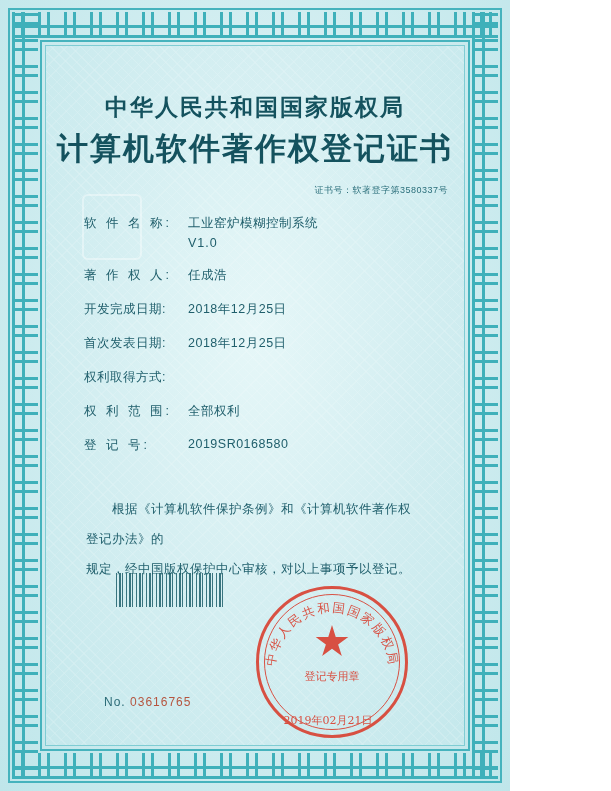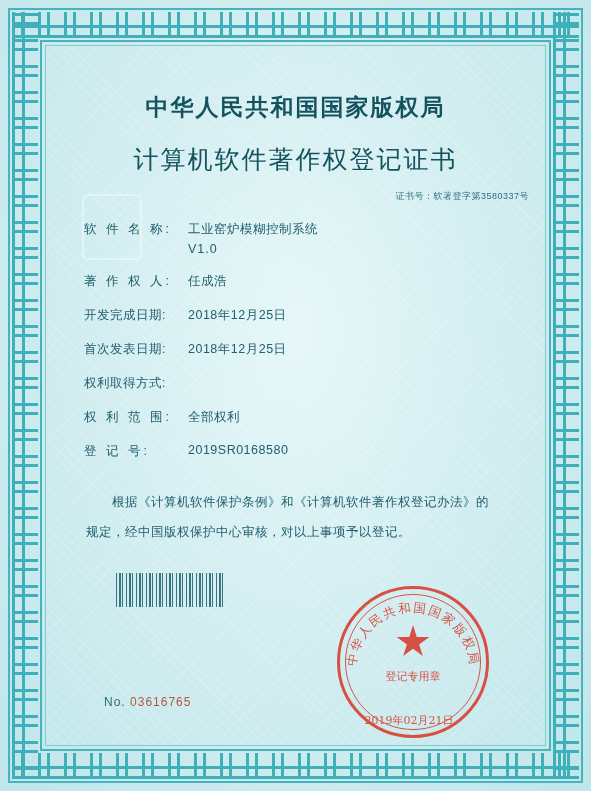--- a/index.html
+++ b/index.html
@@ -9,21 +9,21 @@
   }
   body {
     width: 611px;
     height: 791px;
     font-family: "Liberation Sans", sans-serif;
     overflow: hidden;
   }
 
   .certificate {
     position: relative;
-    width: 591px;
+    width: 510px;
     height: 791px;
     background: #cfeef0;
     background-image:
       radial-gradient(ellipse at 50% 42%, #e6f7f8 0%, #d3eef1 45%, #bfe6ea 100%);
     box-sizing: border-box;
   }
 
   
   .border-outer {
     position: absolute;
@@ -114,25 +114,25 @@
   }
   .title-main {
     font-family: "DejaVu Serif", "Liberation Serif", serif;
     font-size: 23px;
     font-weight: bold;
     letter-spacing: 2px;
     color: #14525e;
   }
   .title-sub {
     font-family: "DejaVu Serif", "Liberation Serif", serif;
-    font-size: 25px;
-    font-weight: normal;
+    font-size: 31px;
+    font-weight: bold;
     letter-spacing: 2px;
     color: #14525e;
-    margin-top: 20px;
+    margin-top: 5px;
   }
 
   .cert-no {
     text-align: right;
     margin-top: 14px;
     padding-right: 16px;
     font-size: 9px;
     color: #2b6f7b;
     letter-spacing: 0.5px;
   }
@@ -162,21 +162,21 @@
     letter-spacing: 0.5px;
     font-size: 12.5px;
   }
   .field-value .line2 {
     display: block;
     margin-top: 4px;
     letter-spacing: 1px;
   }
 
   .paragraph {
-    margin-top: 27px;
+    margin-top: 40px;
     padding-left: 40px;
     padding-right: 46px;
     font-size: 12.5px;
     line-height: 30px;
     color: #205f6c;
     letter-spacing: 0.5px;
   }
   .paragraph p { margin: 0; }
   .paragraph .p1 { text-indent: 26px; }
 

